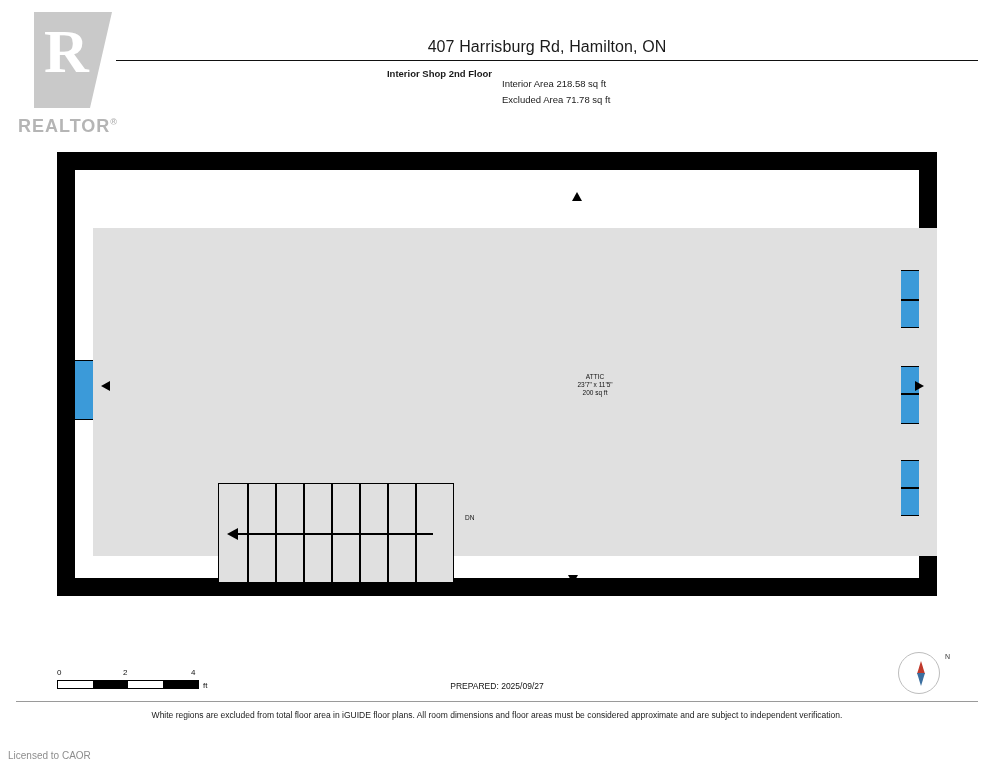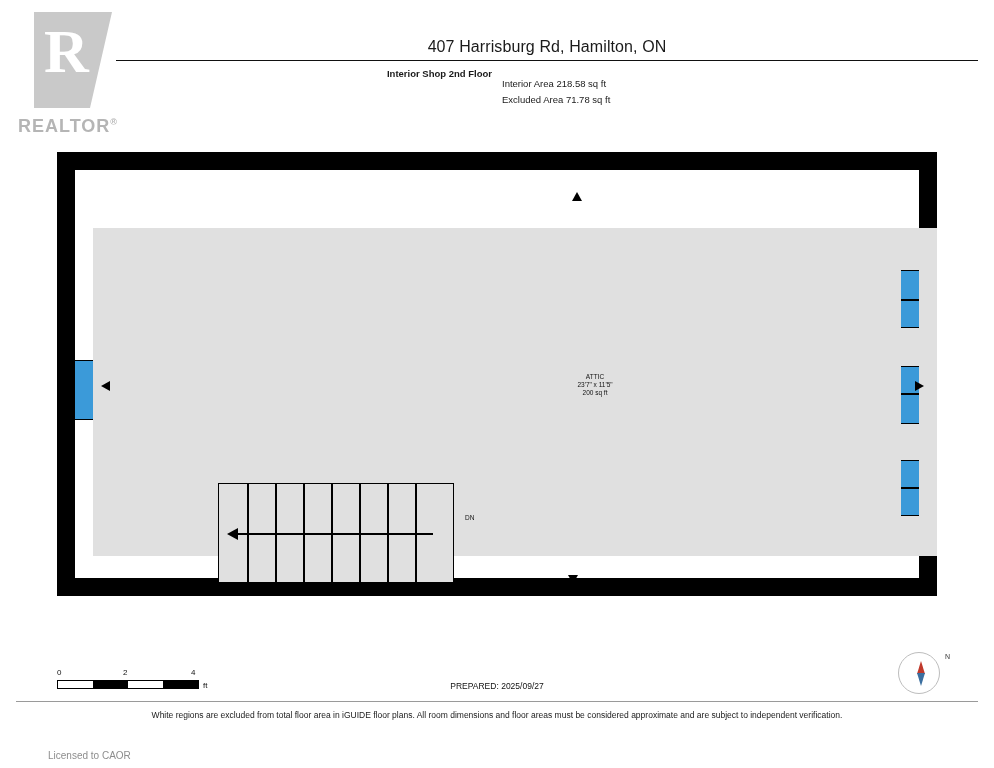--- a/index.html
+++ b/index.html
@@ -366,21 +366,20 @@
     width: 994px;
     height: 24px;
     background: #ffffff;
   }
   .license-text {
     position: absolute;
     left: 8px;
     top: 750px;
     font-size: 10px;
     color: #8d8d8d;
-    margin-left: 40px;
   }
 </style>
 </head>
 <body>
 
 <div class="realtor-logo">
   <div class="realtor-mark">
     <div class="r-letter">R</div>
     <div class="r-notch"></div>
   </div>

